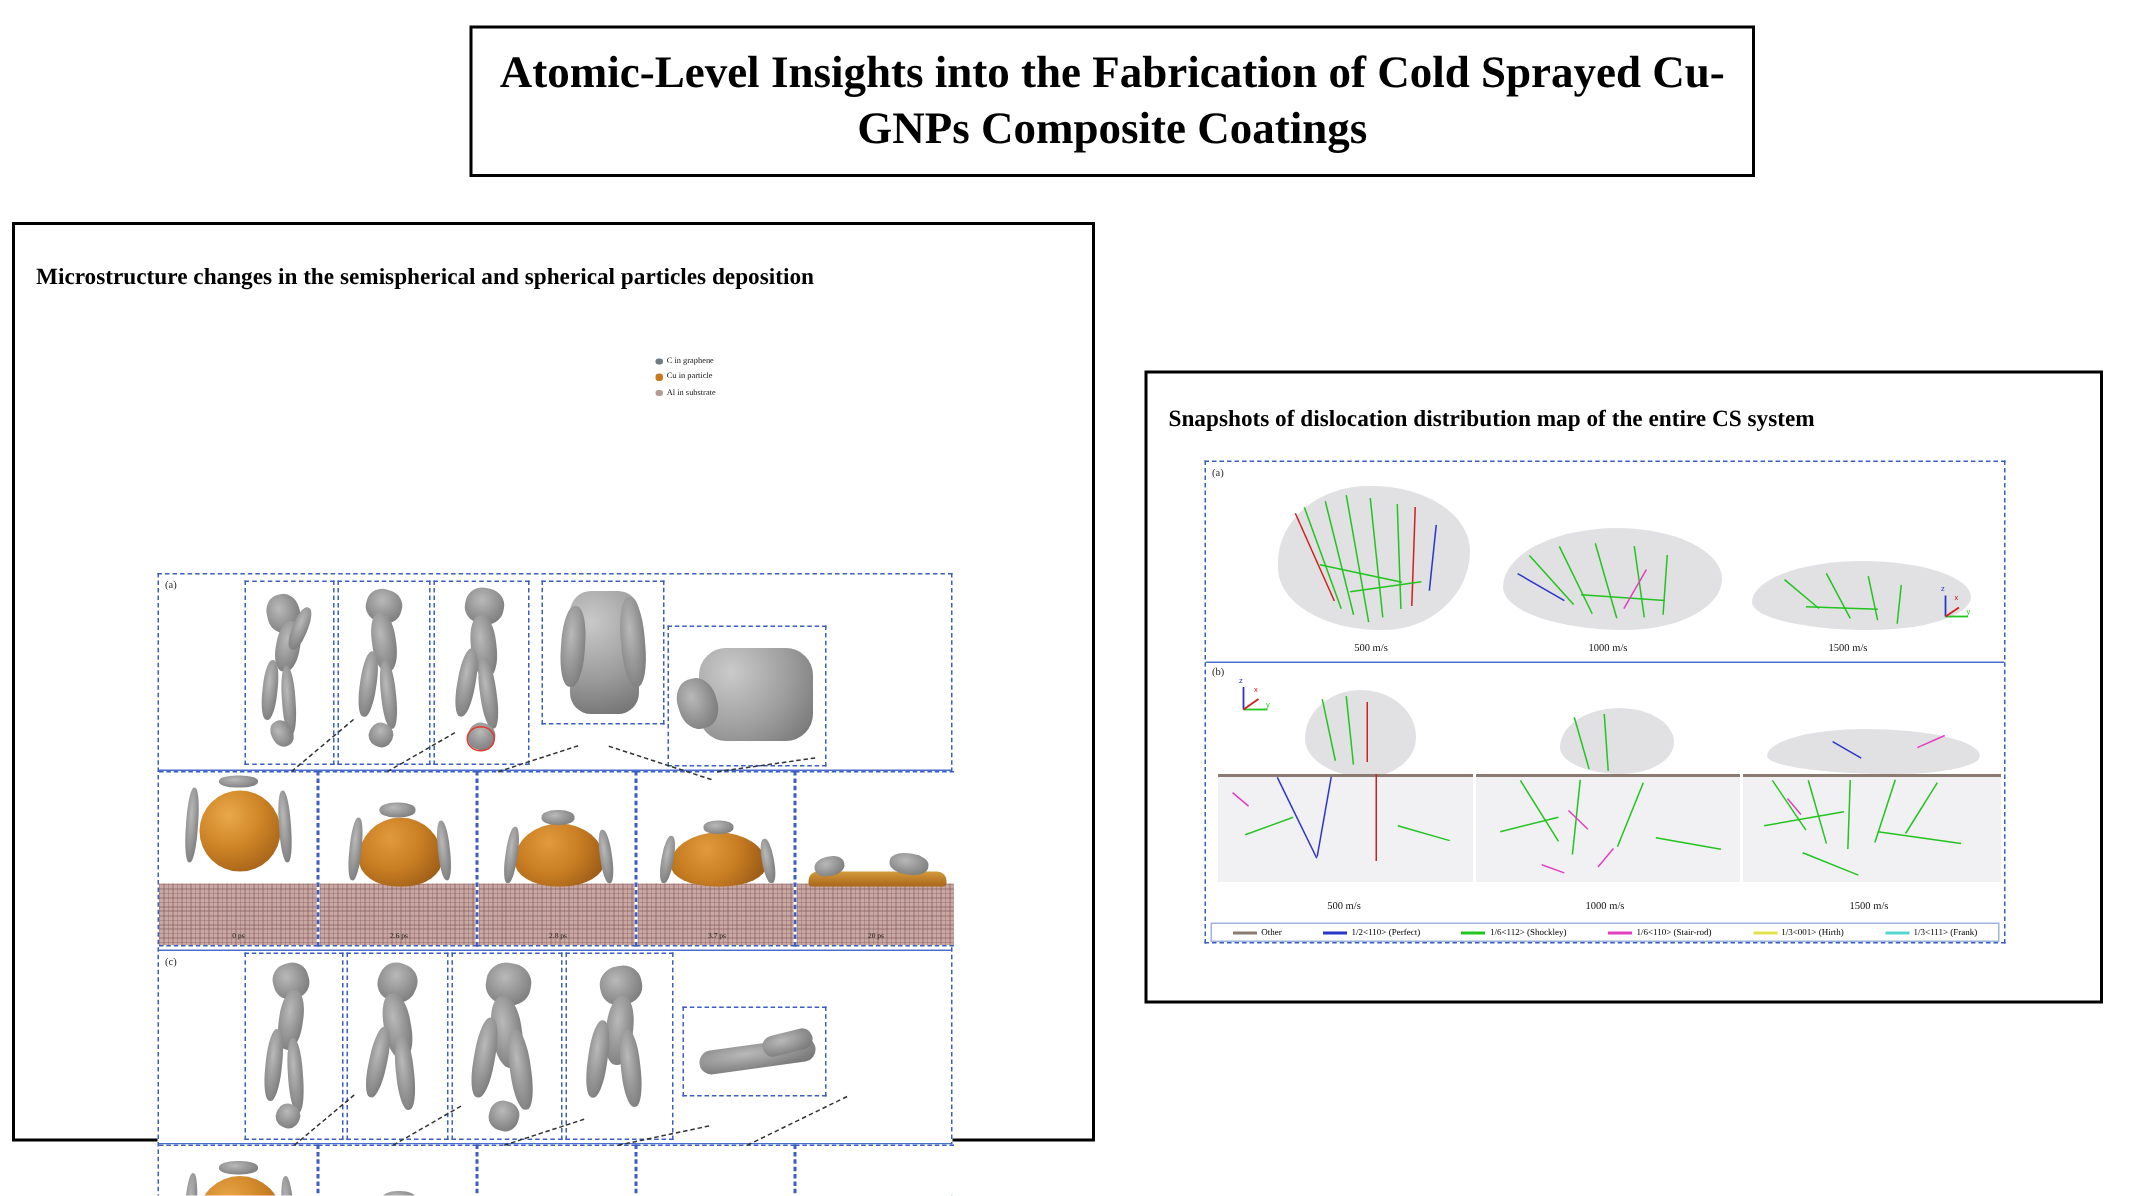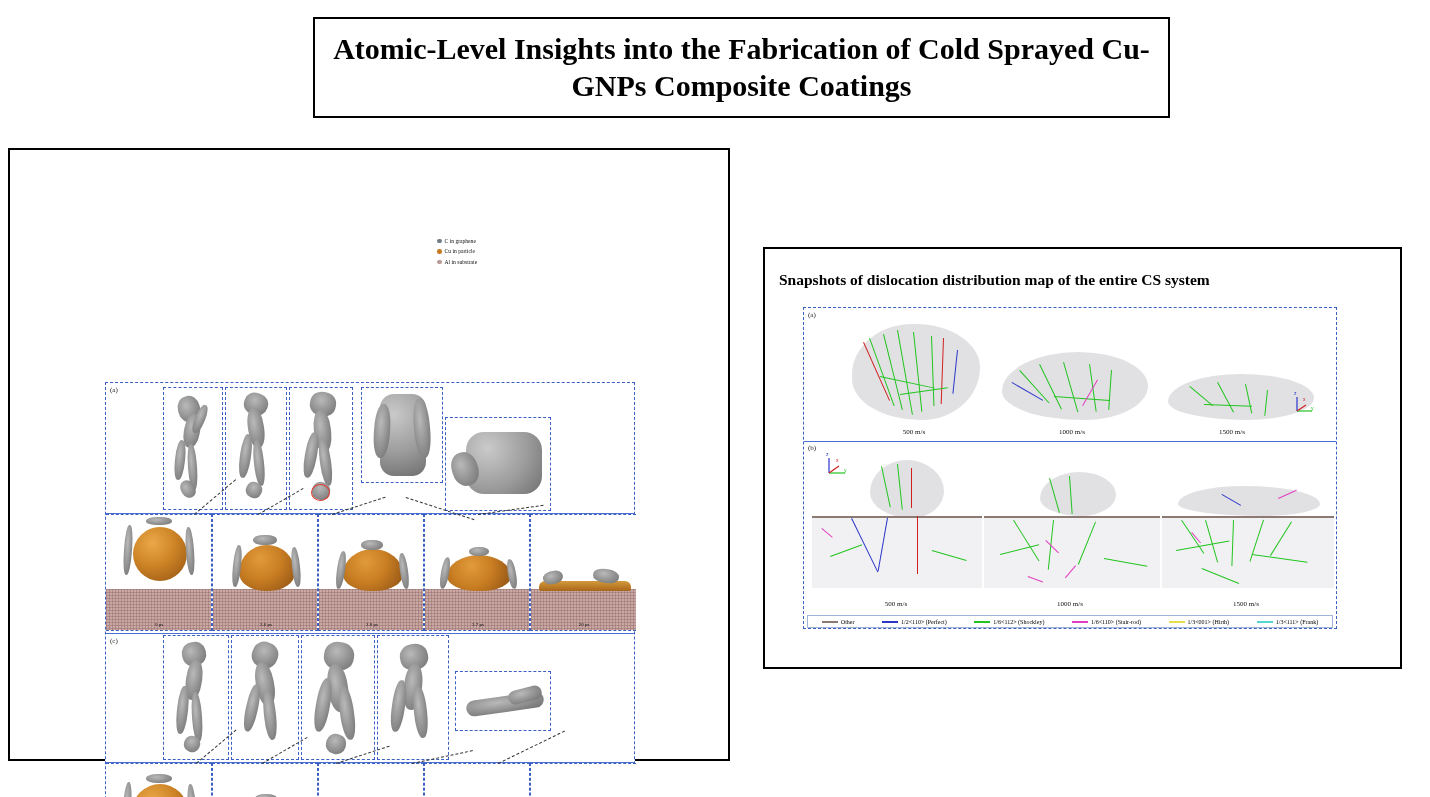--- a/index.html
+++ b/index.html
@@ -197,20 +197,21 @@
   }
 </style>
 </head>
 <body>
 
 <div class="title-box">
   <div class="title-text">Atomic-Level Insights into the Fabrication of Cold Sprayed Cu-GNPs Composite Coatings</div>
 </div>
 
 <div class="panel panel-left">
+  <div class="panel-heading">Microstructure changes in the semispherical and spherical particles deposition</div>
 
   <div class="fig fig-left">
 
     <div class="sub-label" style="left:4px; top:3px;">(a)</div>
 
     <div class="cellbox" style="left:57px; top:4px; width:60px; height:123px;">
       <div class="flake" style="left:14px; top:8px;  width:22px; height:26px; transform:rotate(-14deg);"></div>
       <div class="flake" style="left:20px; top:26px; width:16px; height:34px; transform:rotate(10deg);"></div>
       <div class="flake" style="left:11px; top:52px; width:10px; height:40px; transform:rotate(6deg);"></div>
       <div class="flake" style="left:24px; top:56px; width:9px;  height:46px; transform:rotate(-4deg);"></div>

